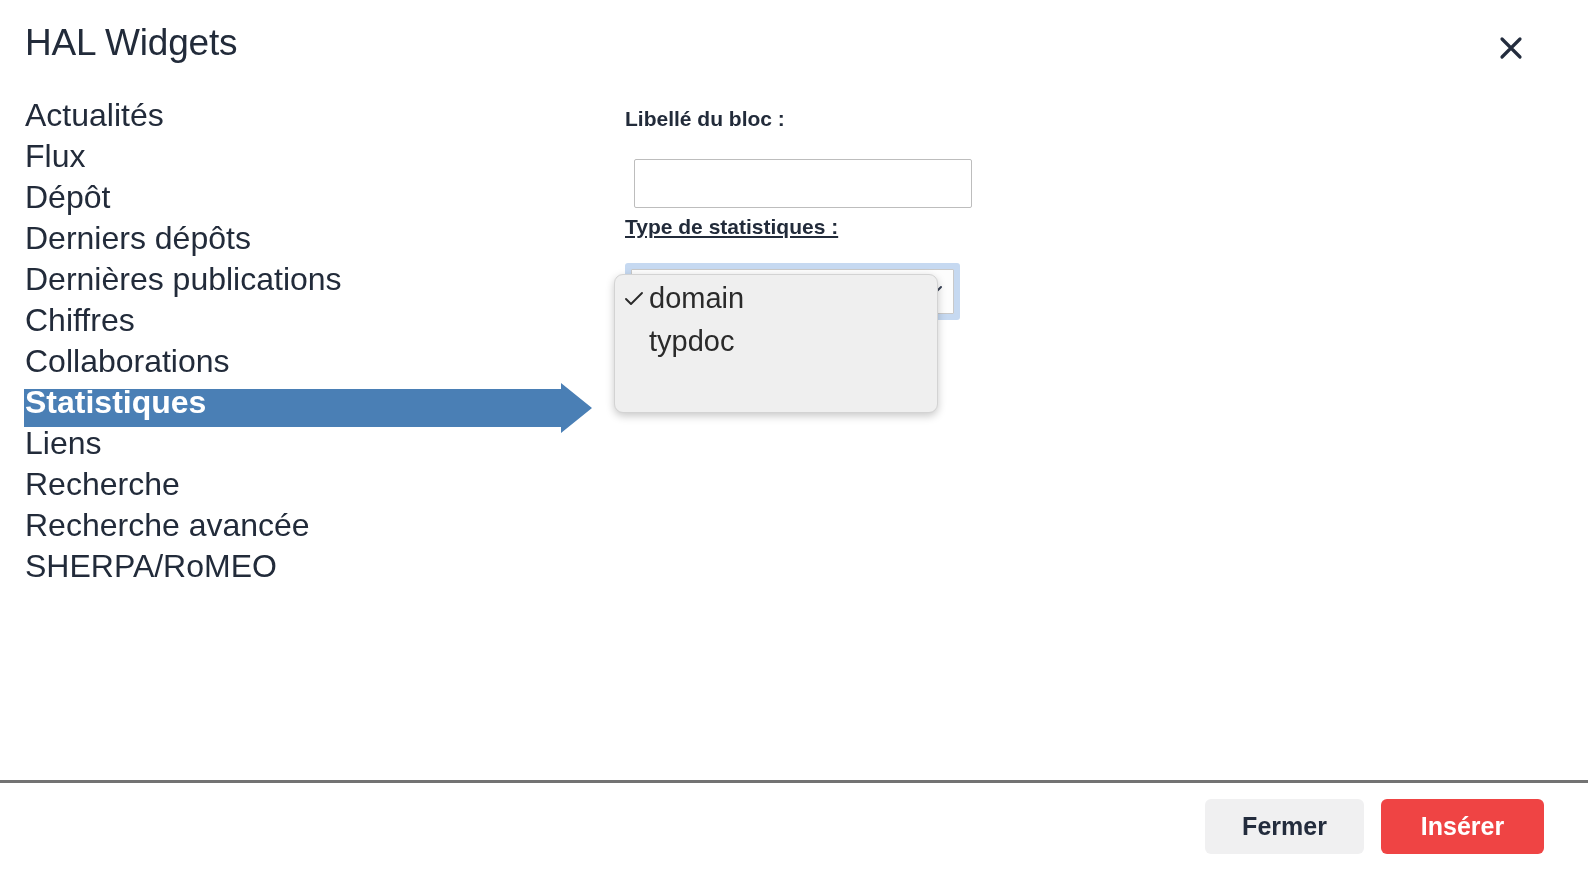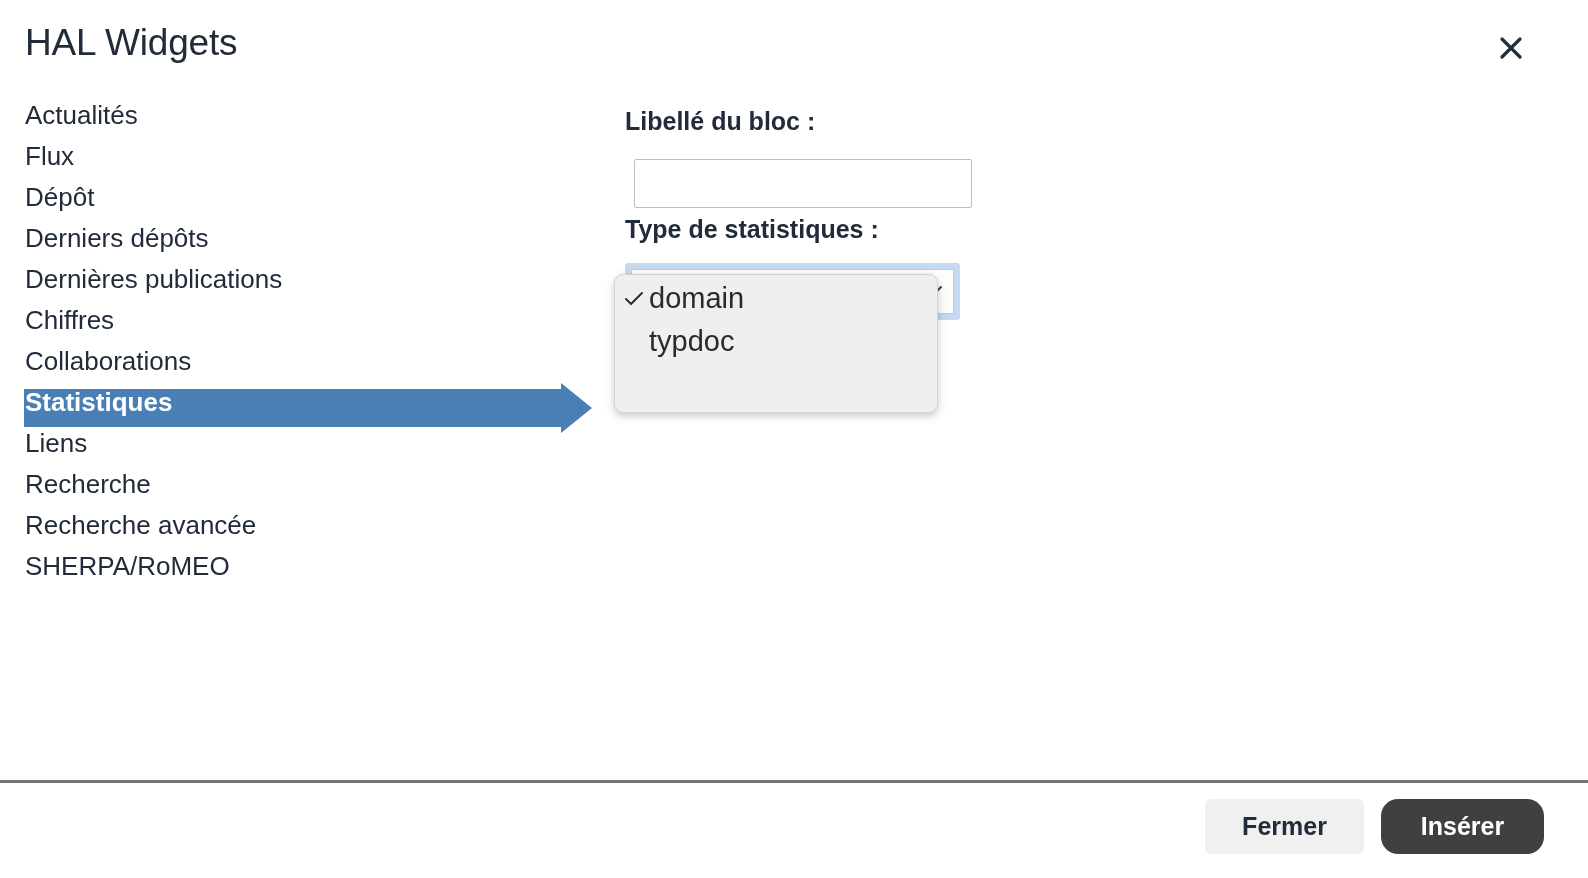--- a/index.html
+++ b/index.html
@@ -68,21 +68,21 @@
     width: 600px;
     list-style: none;
     margin: 0;
     padding: 0;
   }
   .widget-item {
     position: relative;
     height: 41px;
     line-height: 41px;
     padding-left: 25px;
-    font-size: 26px;
+    font-size: 32px;
     color: #222b3a;
     white-space: nowrap;
     cursor: pointer;
   }
   .widget-item.selected {
     font-weight: bold;
     color: #ffffff;
   }
   
   .widget-item.selected .arrow-banner {
@@ -100,28 +100,28 @@
   }
 
   
   .form-column {
     position: absolute;
     left: 625px;
     top: 0;
     width: 420px;
   }
   .field-label {
-    font-size: 25px;
+    font-size: 21px;
     font-weight: bold;
     color: #222b3a;
     white-space: nowrap;
     margin: 0;
   }
   .label-bloc  { position: absolute; left: 0;  top: 12px; }
-  .label-type  { position: absolute; left: 0;  top: 120px; }
+  .label-type  { position: absolute; left: 0;  top: 120px; text-decoration: underline; }
 
   .text-input {
     position: absolute;
     left: 9px;
     top: 64px;
     width: 338px;
     height: 49px;
     box-sizing: border-box;
     border: 1px solid #bdbdbd;
     border-radius: 2px;
@@ -236,23 +236,22 @@
     width: 159px;
     height: 55px;
     background: #f0f0f1;
     color: #232c3d;
   }
   .btn-insert {
     left: 1381px;
     top: 16px;
     width: 163px;
     height: 55px;
-    background: #404040;
+    background: #ef4444;
     color: #ffffff;
-    border-radius: 17px;
   }
 </style>
 </head>
 <body>
 
 <div class="modal-header">
   <div class="modal-title">HAL Widgets</div>
 
   <button class="close-button">
     <span>

